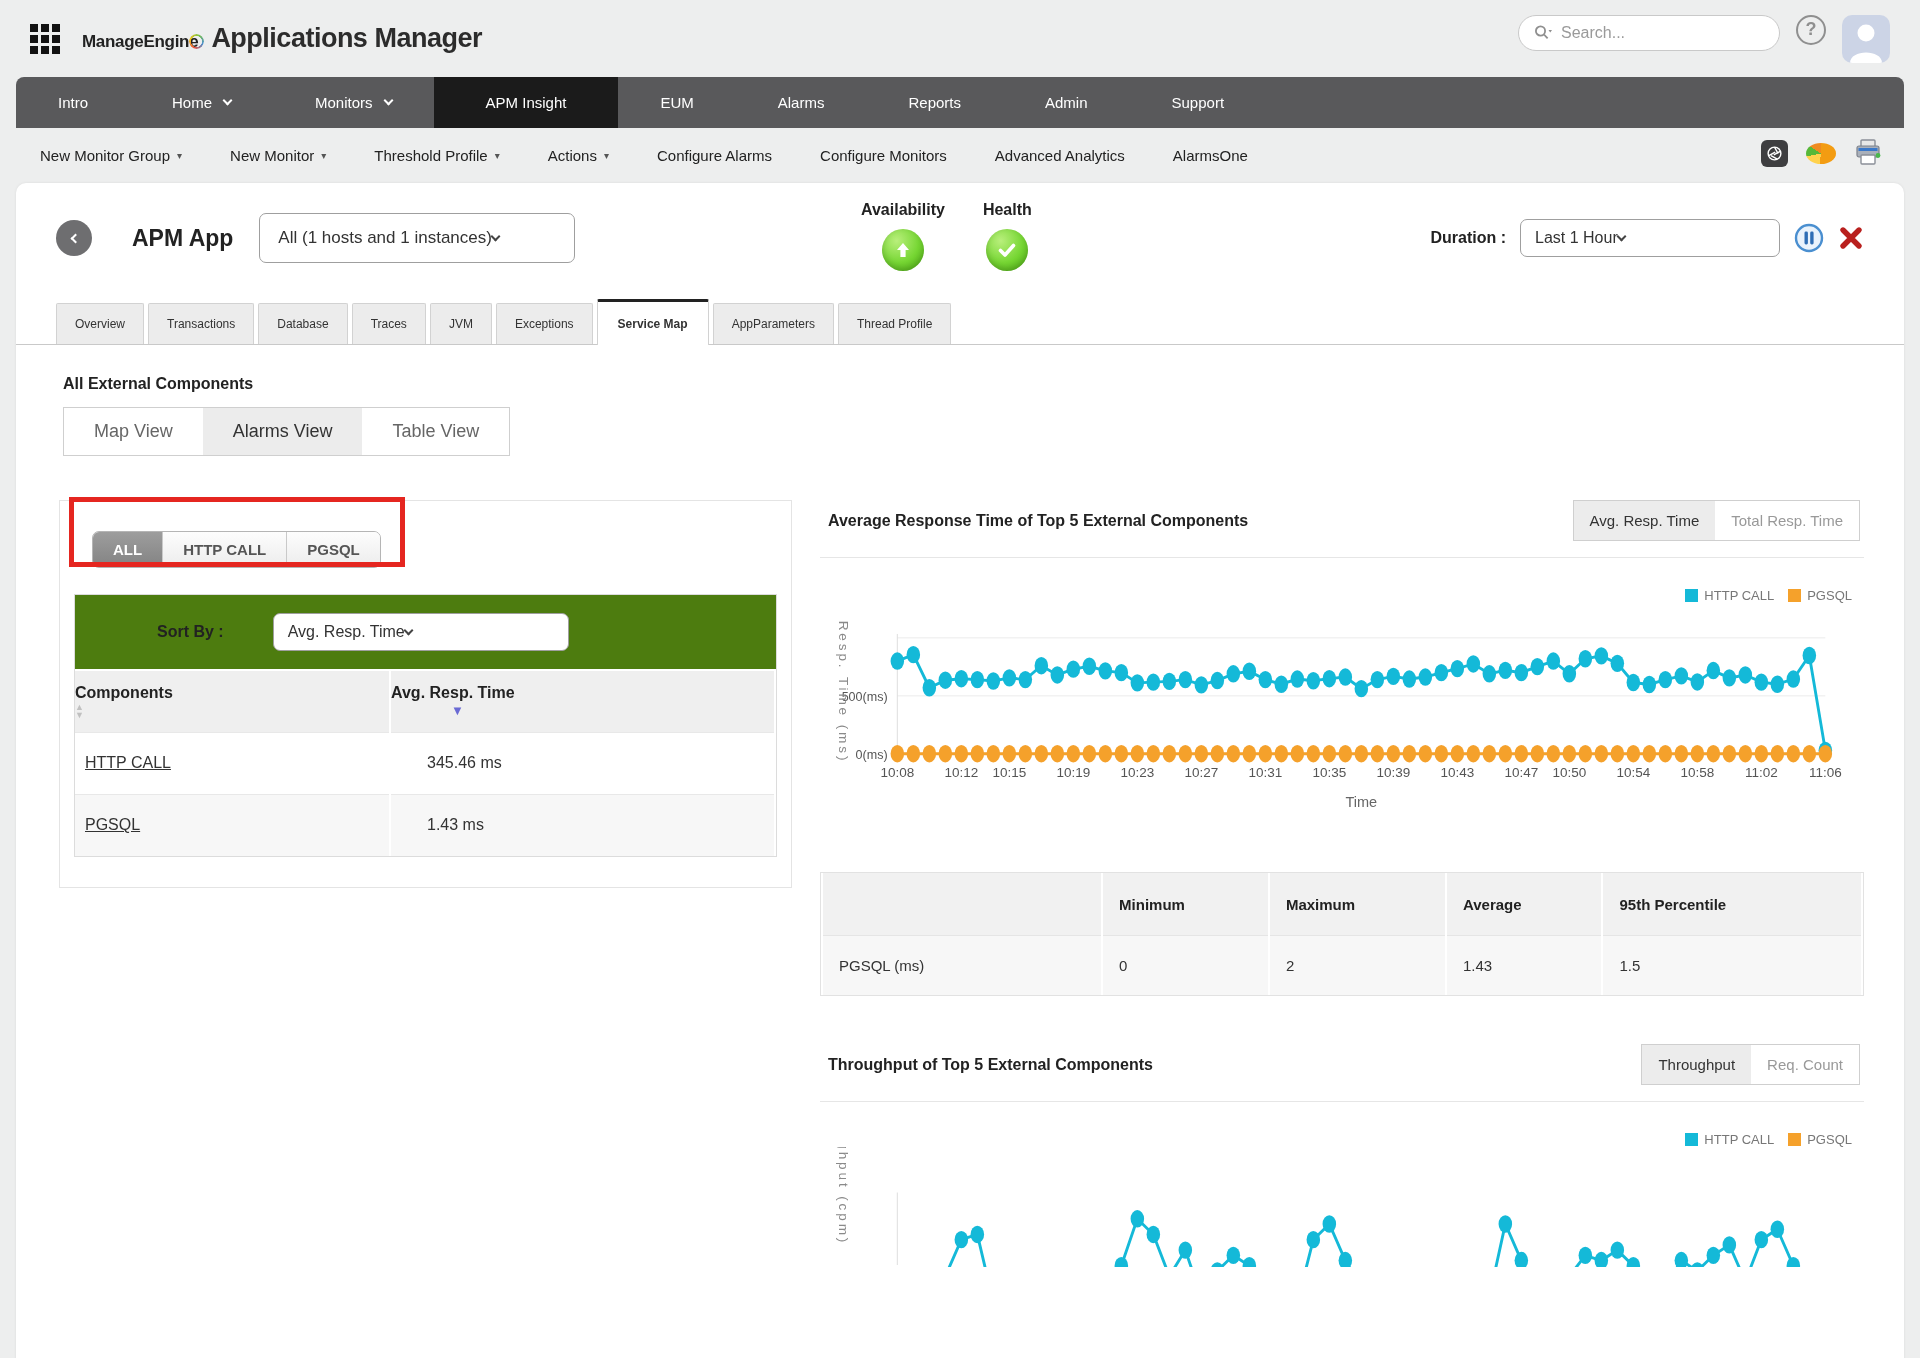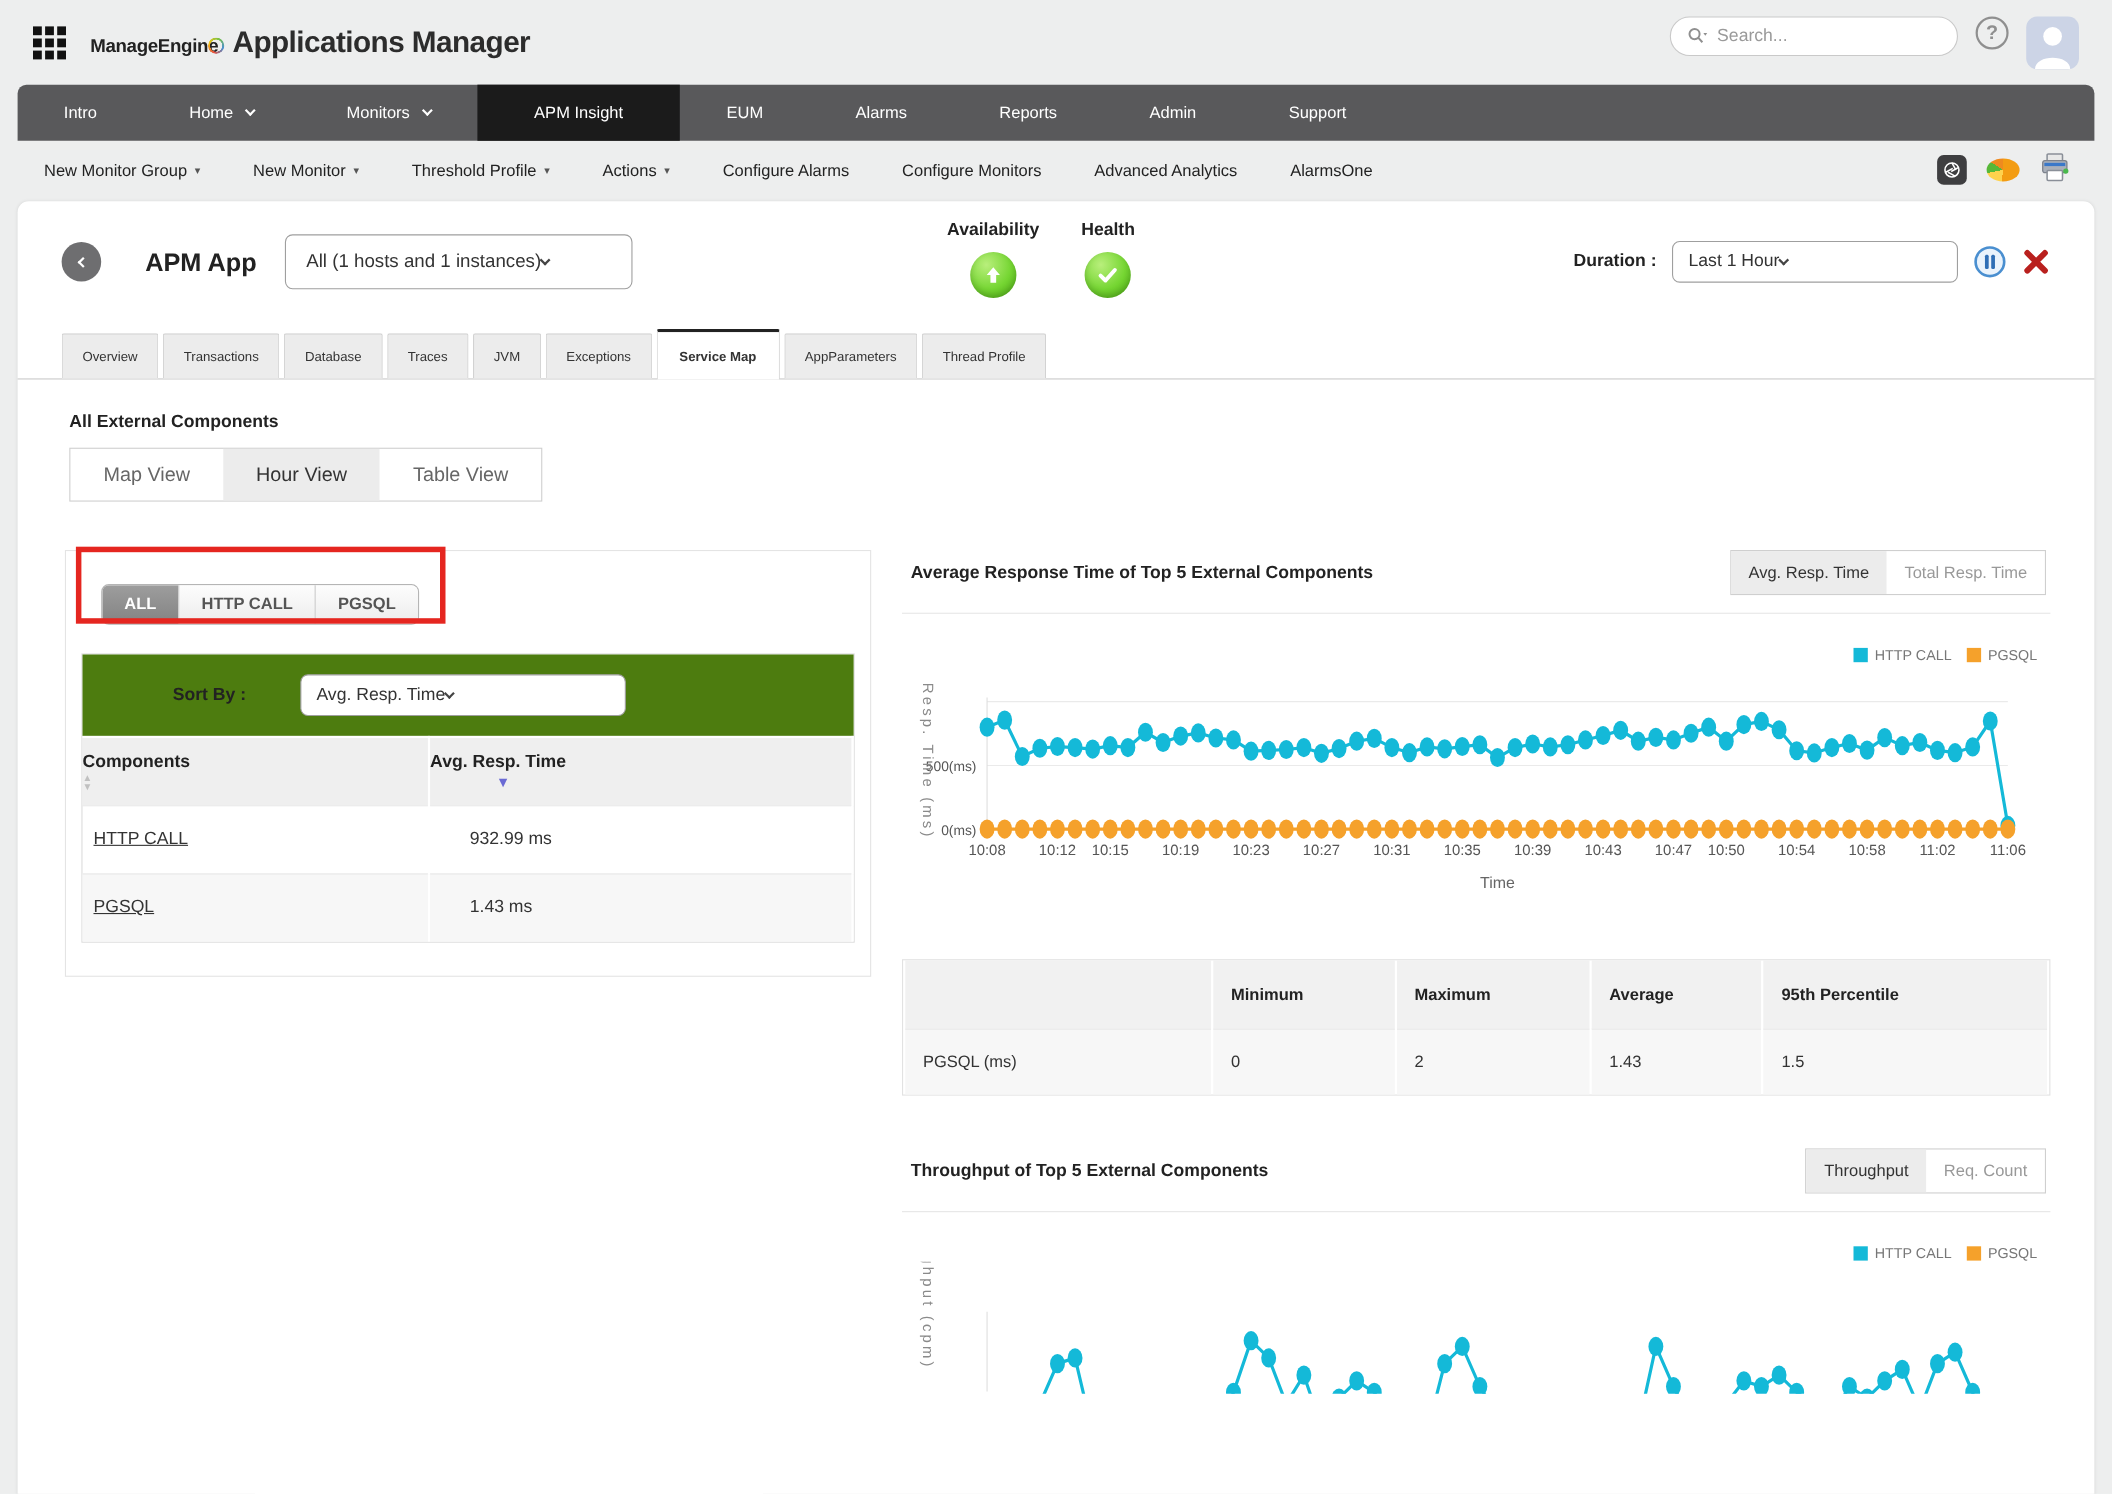--- a/index.html
+++ b/index.html
@@ -319,21 +319,21 @@
     <div class="tab">Exceptions</div>
     <div class="tab active">Service Map</div>
     <div class="tab">AppParameters</div>
     <div class="tab">Thread Profile</div>
   </div>
 
   
   <div class="section-title">All External Components</div>
   <div class="view-toggle">
     <div class="view-item">Map View</div>
-    <div class="view-item active">Hour View</div>
+    <div class="view-item active">Alarms View</div>
     <div class="view-item">Table View</div>
   </div>
 
   <div class="content-row">
 
     <div class="left-panel">
       <div class="red-box"></div>
       <div class="seg-group">
         <div class="seg-btn active">ALL</div>
         <div class="seg-btn">HTTP CALL</div>
@@ -361,21 +361,21 @@
                 <span class="th-flex">
                     <span>Avg. Resp. Time</span>
                 <span class="tri-desc" style="margin-left:60px">▼</span>
                   </span>
               </th>
             </tr>
           </thead>
           <tbody>
             <tr>
               <td><a>HTTP CALL</a></td>
-              <td style="padding-left:36px">932.99 ms</td>
+              <td style="padding-left:36px">345.46 ms</td>
             </tr>
             <tr class="alt">
               <td><a>PGSQL</a></td>
               <td style="padding-left:36px">1.43 ms</td>
             </tr>
           </tbody>
         </table>
       </div>
     </div>
 

